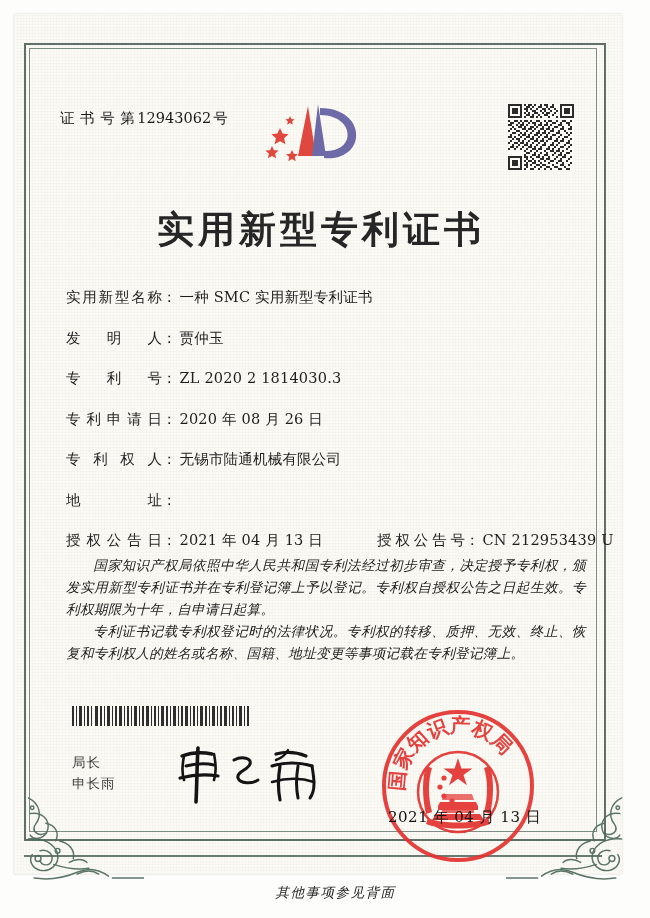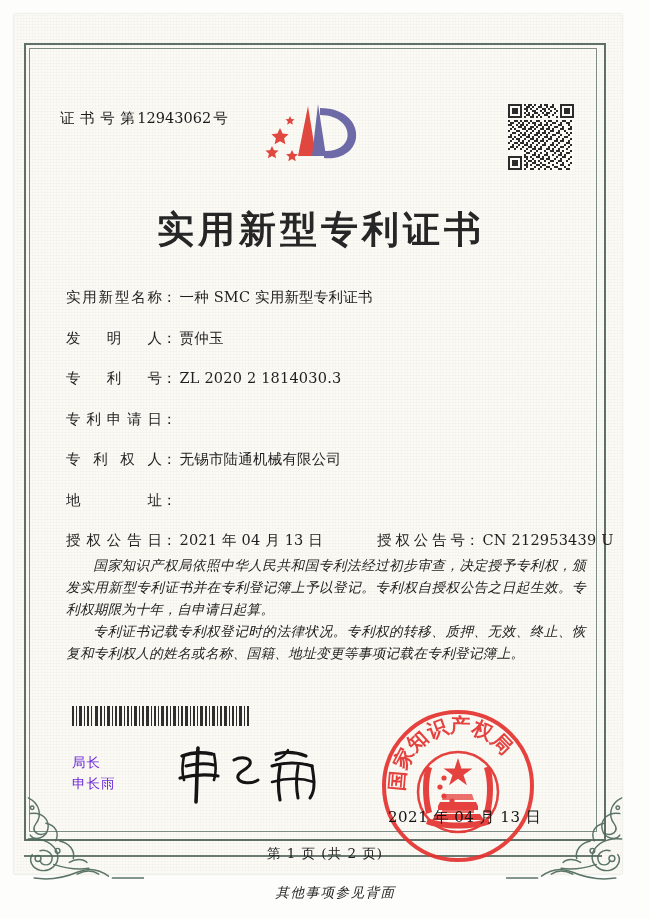--- a/index.html
+++ b/index.html
@@ -90,21 +90,21 @@
   .p2{top:620px;}
   .para .ind{display:inline-block;width:2em;}
 
   
   .barcode{position:absolute;left:72px;top:706px;width:180px;height:20px;}
 
   
   .sig-label{
     position:absolute;left:72px;top:752px;
     font-family:"DejaVu Sans","Liberation Sans",sans-serif;
-    font-size:13.5px;color:#6d28d9;line-height:21px;letter-spacing:1px;
+    font-size:13.5px;color:#404040;line-height:21px;letter-spacing:1px;
   }
   .sig-img{position:absolute;left:168px;top:744px;width:160px;height:62px;}
 
   
   .seal{position:absolute;left:378px;top:706px;width:160px;height:160px;}
   .seal-date{
     position:absolute;left:388px;top:808px;
     font-family:"DejaVu Serif","Liberation Serif",serif;
     font-size:15px;color:#141414;letter-spacing:.5px;white-space:nowrap;
   }
@@ -495,20 +495,21 @@
     </div>
     <div class="row">
       <span class="lab">
           <span>专</span>
           <span>利</span>
           <span>申</span>
           <span>请</span>
           <span>日</span>
         </span>
         <span class="colon">：</span>
+      <span class="val">2020 年 08 月 26 日</span>
     </div>
     <div class="row">
       <span class="lab">
           <span>专</span>
           <span>利</span>
           <span>权</span>
           <span>人</span>
         </span>
         <span class="colon">：</span>
       <span class="val">无锡市陆通机械有限公司</span>
@@ -649,15 +650,14 @@
         <text transform="rotate(2 80 80)" x="80" y="26" text-anchor="middle">产</text>
         <text transform="rotate(24 80 80)" x="80" y="26" text-anchor="middle">权</text>
         <text transform="rotate(46 80 80)" x="80" y="26" text-anchor="middle">局</text>
         <text transform="rotate(-85 80 80)" x="80" y="26" text-anchor="middle">国</text>
       </g>
     </g>
   </svg>
 
   <div class="seal-date">2021 年 04 月 13 日</div>
 
-  <div class="page-no">第 1 页 (共 2 页)</div>
   <div class="back-note">其他事项参见背面</div>
 </div>
 
 </body></html>

